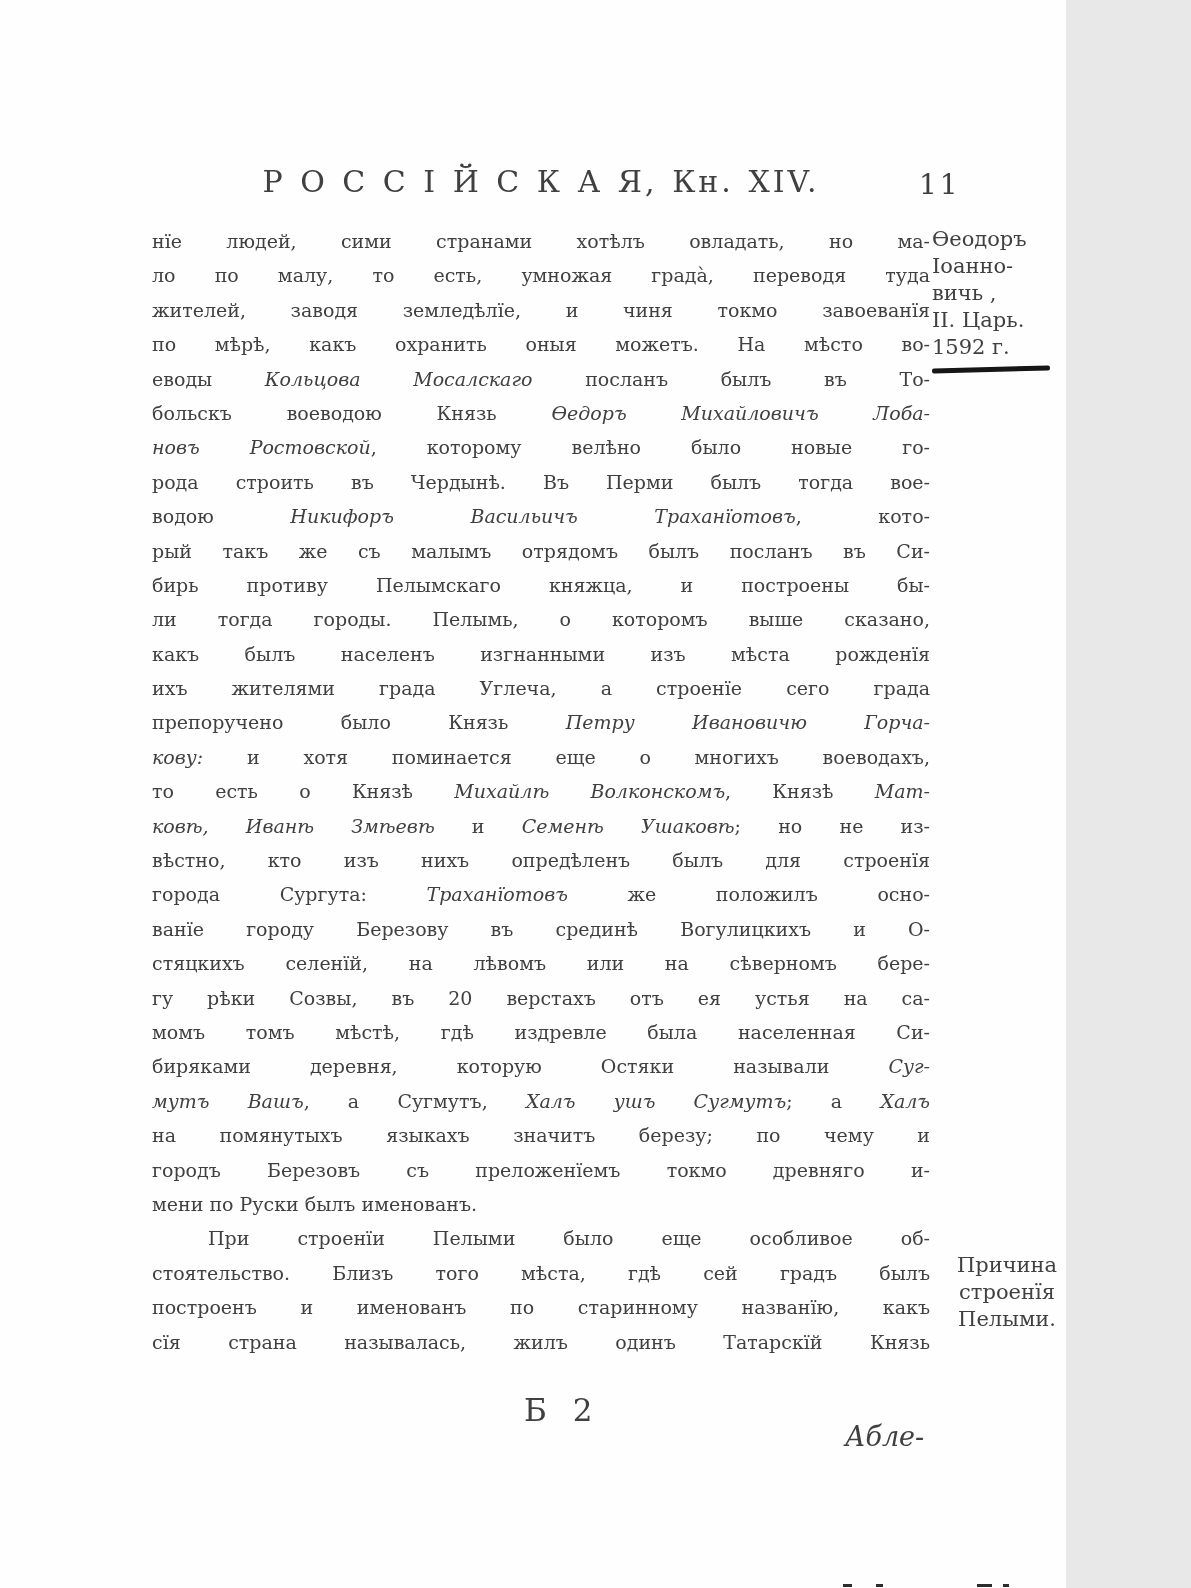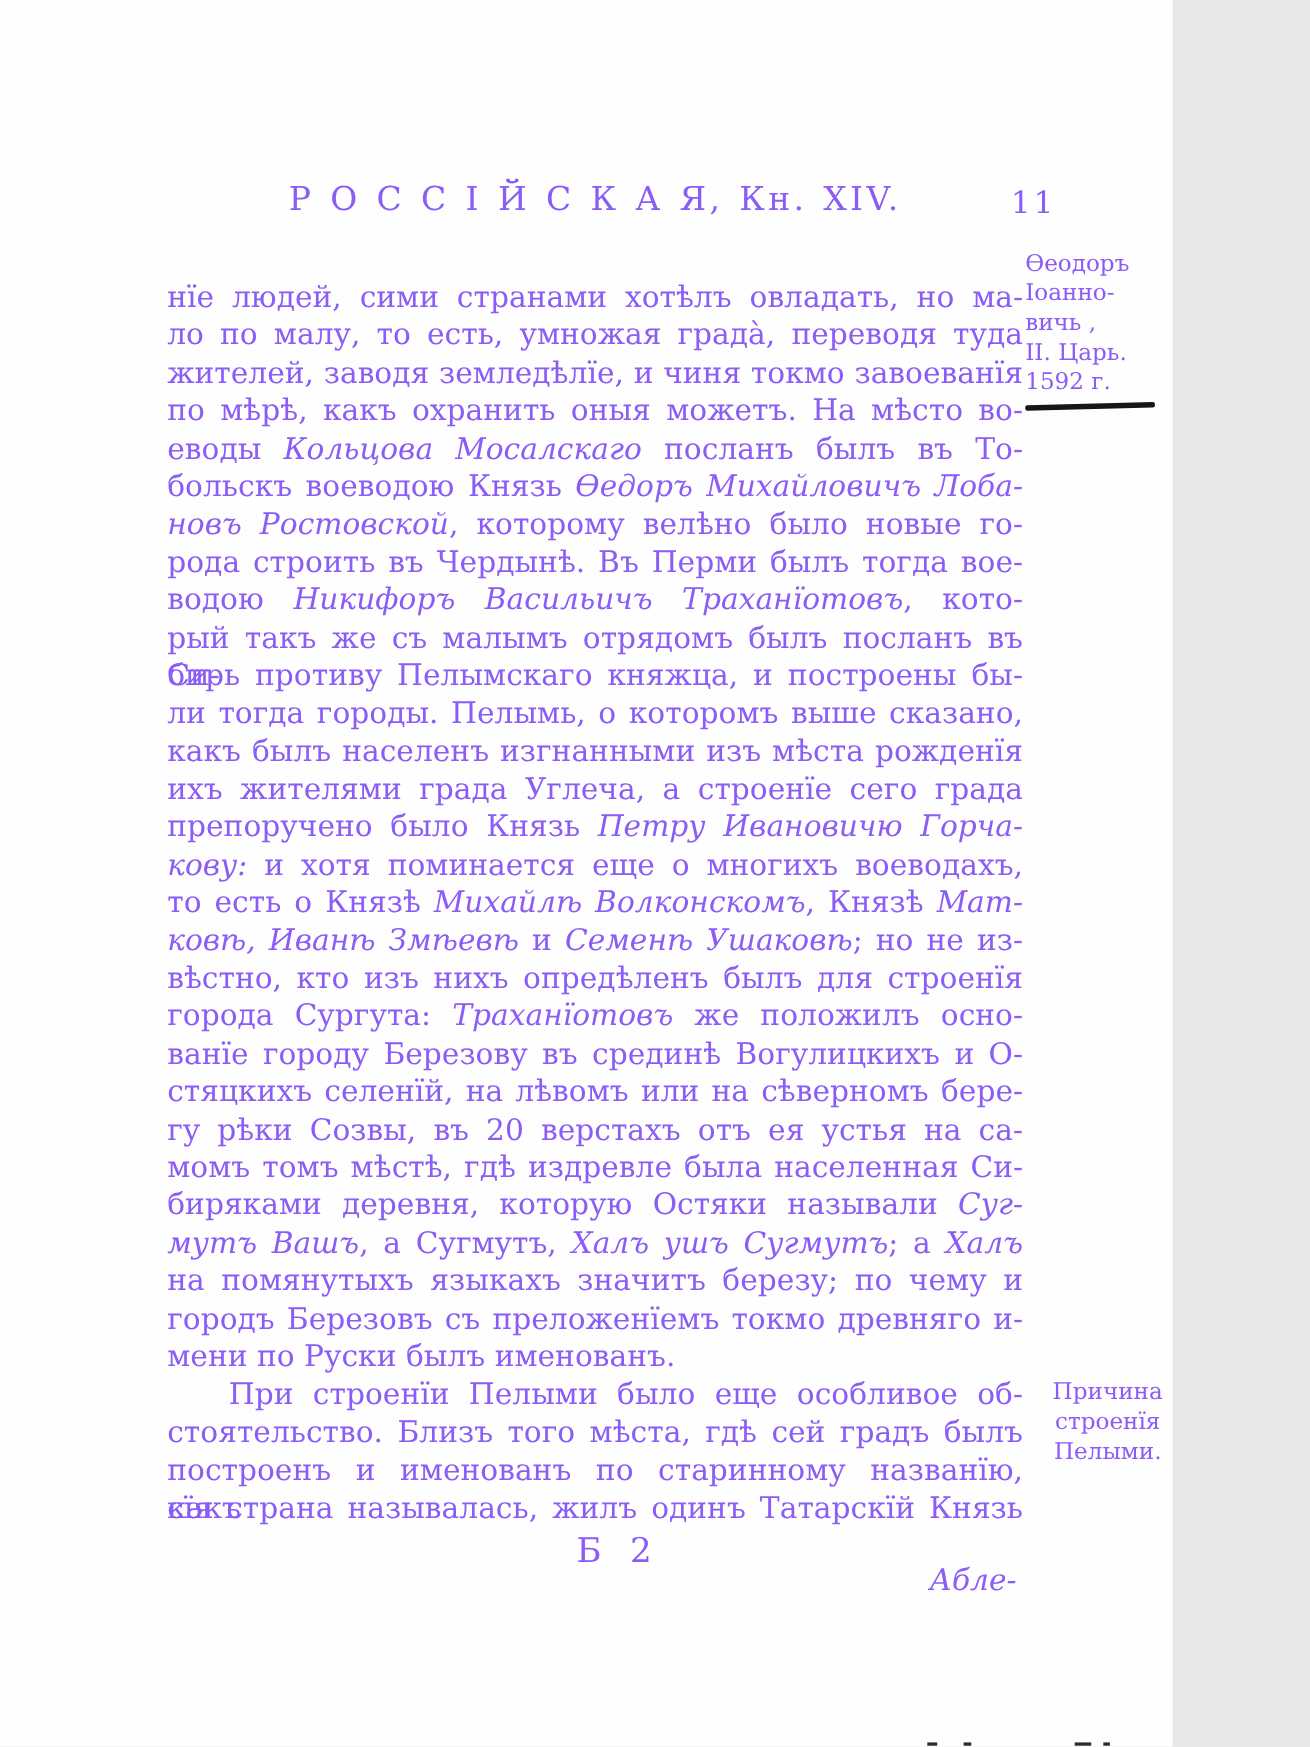--- a/index.html
+++ b/index.html
@@ -6,21 +6,21 @@
     margin: 0;
     padding: 0;
     background: #e8e8e8;
   }
   .page {
     position: relative;
     width: 1066px;
     height: 1588px;
     background: #fefefe;
     font-family: "DejaVu Serif", serif;
-    color: #8b5cf6;
+    color: #404040;
     overflow: hidden;
   }
   
   .running-title {
     position: absolute;
     left: 152px;
     top: 164px;
     width: 778px;
     text-align: center;
     font-size: 30px;
@@ -35,23 +35,22 @@
     font-size: 28px;
     letter-spacing: 3px;
     margin-left: 35px;
   }
   
   .body-text {
     position: absolute;
     left: 152px;
     top: 224px;
     width: 778px;
-    font-size: 27px;
+    font-size: 19px;
     line-height: 34.4px;
-    margin-top: 30px;
   }
   .line {
     height: 34.4px;
     text-align: justify;
     text-align-last: justify;
     text-justify: inter-word;
   }
   .line.flush { text-align-last: left; }
   .line.indent { text-indent: 56px; }
   .it { font-style: italic; }

